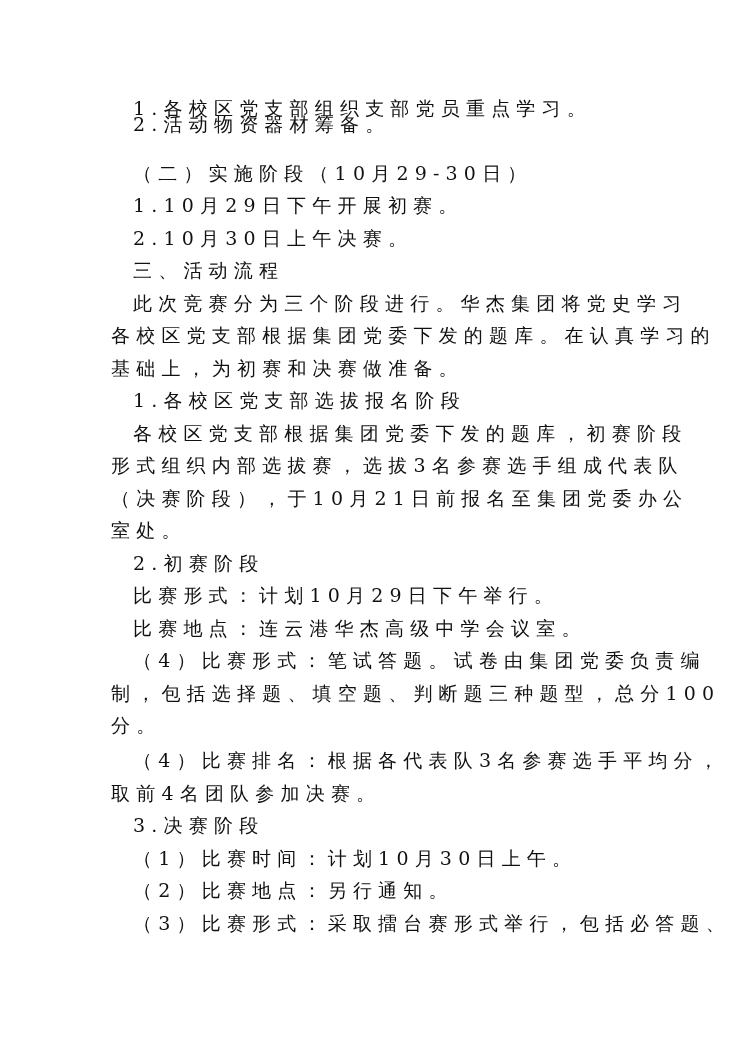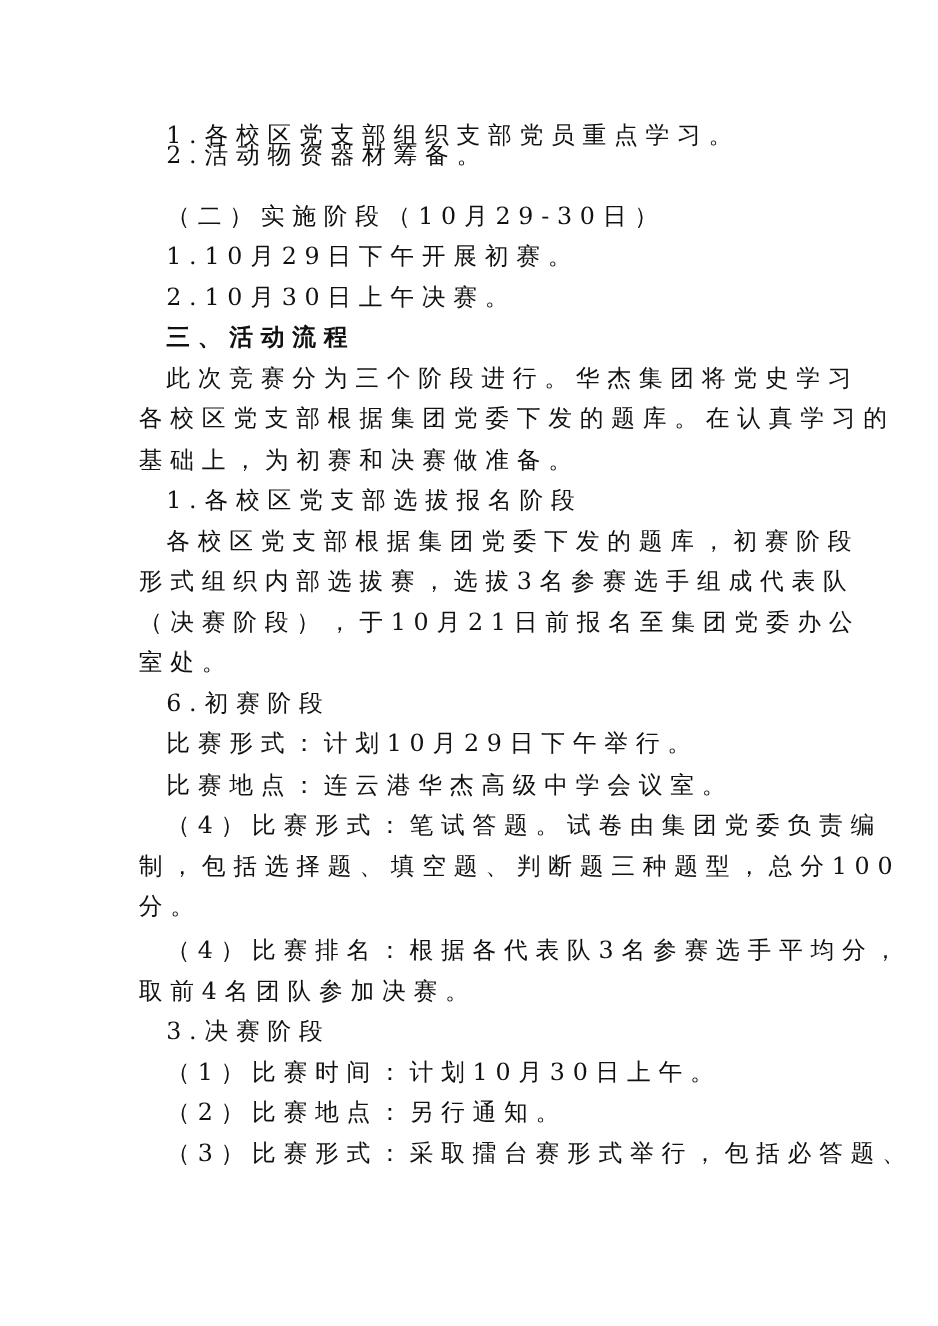--- a/index.html
+++ b/index.html
@@ -2,41 +2,41 @@
 <html><head>
   <meta charset="utf-8">
   <style>
     html, body { margin: 0; padding: 0; background: #ffffff; }
     body { width: 750px; height: 1061px; position: relative; overflow: hidden;
       font-family: "DejaVu Serif", "Liberation Serif", serif; color: #111; }
     .page { position: absolute; left: 111px; top: 96px; width: 528px; }
     .line { position: absolute; left: 0; white-space: nowrap; font-size: 19px;
       line-height: 24px; letter-spacing: 6.2px; }
     .ind { left: 22px; }
-    .bold { font-weight: bold; font-family: "DejaVu Sans", "Liberation Sans", sans-serif; }
+    .bold { font-weight: normal; font-family: "DejaVu Sans", "Liberation Sans", sans-serif; }
   </style>
 </head>
 <body>
 
 <div class="page">
   <div class="line ind" style="top:0px">1.各校区党支部组织支部党员重点学习。</div>
   <div class="line ind" style="top:16px">2.活动物资器材筹备。</div>
   <div class="line ind" style="top:65px">（二）实施阶段（10月29-30日）</div>
   <div class="line ind" style="top:97px">1.10月29日下午开展初赛。</div>
   <div class="line ind" style="top:130px">2.10月30日上午决赛。</div>
   <div class="line ind bold" style="top:162px">三、活动流程</div>
   <div class="line ind" style="top:195px">此次竞赛分为三个阶段进行。华杰集团将党史学习</div>
   <div class="line" style="top:227px">各校区党支部根据集团党委下发的题库。在认真学习的</div>
   <div class="line" style="top:260px">基础上，为初赛和决赛做准备。</div>
   <div class="line ind" style="top:292px">1.各校区党支部选拔报名阶段</div>
   <div class="line ind" style="top:325px">各校区党支部根据集团党委下发的题库，初赛阶段</div>
   <div class="line" style="top:357px">形式组织内部选拔赛，选拔3名参赛选手组成代表队</div>
   <div class="line" style="top:390px">（决赛阶段），于10月21日前报名至集团党委办公</div>
   <div class="line" style="top:422px">室处。</div>
-  <div class="line ind" style="top:455px">6.初赛阶段</div>
+  <div class="line ind" style="top:455px">2.初赛阶段</div>
   <div class="line ind" style="top:487px">比赛形式：计划10月29日下午举行。</div>
   <div class="line ind" style="top:520px">比赛地点：连云港华杰高级中学会议室。</div>
   <div class="line ind" style="top:552px">（4）比赛形式：笔试答题。试卷由集团党委负责编</div>
   <div class="line" style="top:585px">制，包括选择题、填空题、判断题三种题型，总分100</div>
   <div class="line" style="top:617px">分。</div>
   <div class="line ind" style="top:652px">（4）比赛排名：根据各代表队3名参赛选手平均分，</div>
   <div class="line" style="top:685px">取前4名团队参加决赛。</div>
   <div class="line ind" style="top:717px">3.决赛阶段</div>
   <div class="line ind" style="top:750px">（1）比赛时间：计划10月30日上午。</div>
   <div class="line ind" style="top:782px">（2）比赛地点：另行通知。</div>

